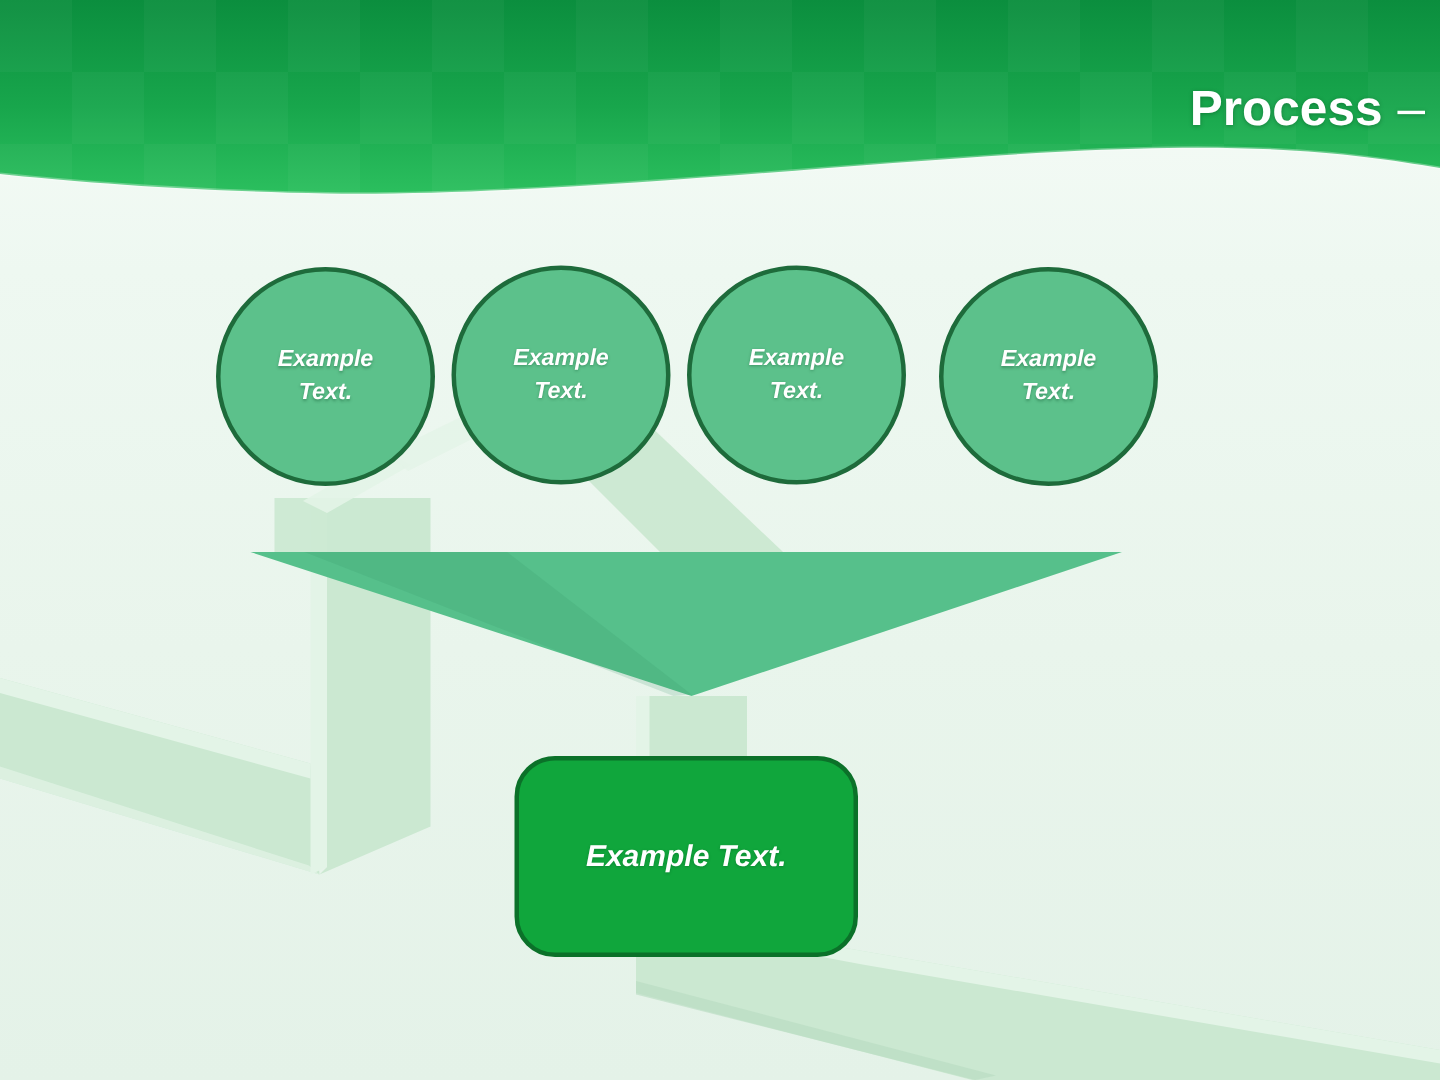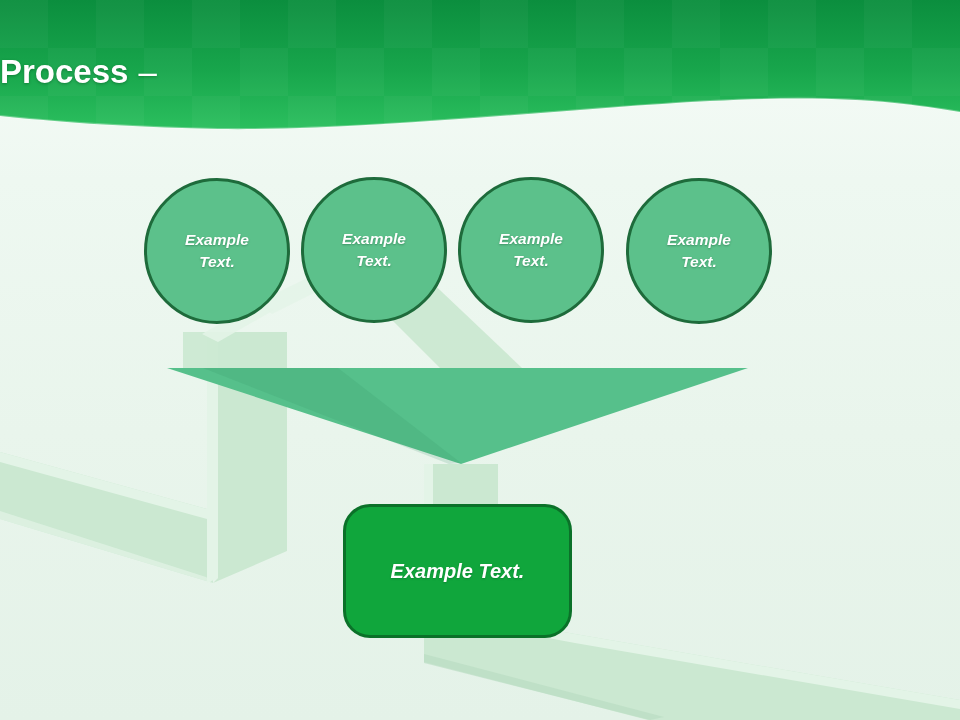--- a/index.html
+++ b/index.html
@@ -7,21 +7,21 @@
   .stage{
     position:relative;width:960px;height:720px;overflow:hidden;
     font-family:"Liberation Sans",sans-serif;
     background:linear-gradient(180deg,#f7fcf8 0%,#eef8f1 25%,#e9f5ec 60%,#e4f2e8 100%);
   }
   .layer{position:absolute;left:0;top:0;}
   
   .header-wrap{position:absolute;left:0;top:0;width:960px;height:150px;}
   .title{
     position:absolute;left:0;top:50px;width:960px;height:44px;
-    display:flex;align-items:center;justify-content:flex-start;
+    display:flex;align-items:center;justify-content:flex-end;
     color:#ffffff;font-size:33px;line-height:44px;
     text-shadow:0 1px 3px rgba(0,45,18,0.35);
     white-space:pre;
   }
   .title .kw{font-weight:700;}
   .title .sep{font-weight:400;margin:0 10px;}
   .title .rest{font-weight:400;}
   
   .circle{
     position:absolute;width:146px;height:146px;border-radius:50%;

